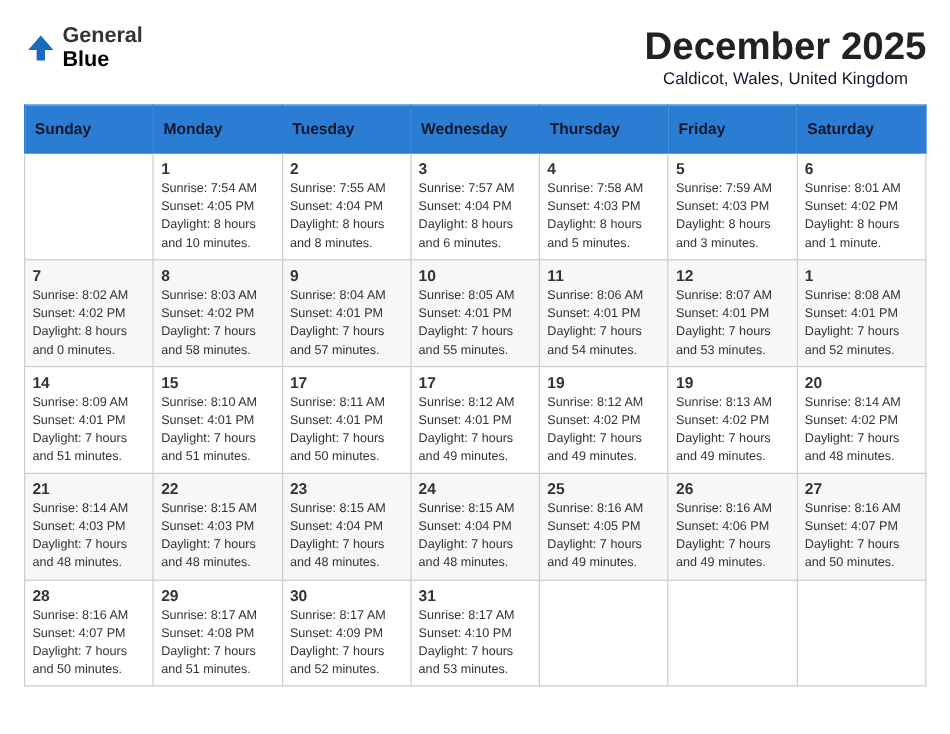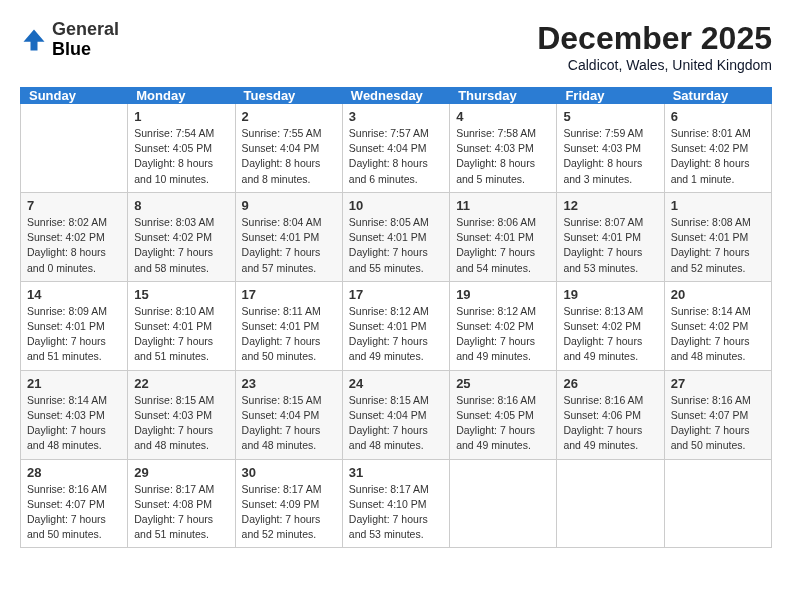--- a/index.html
+++ b/index.html
@@ -26,41 +26,41 @@
       font-weight: bold;
       line-height: 1.1;
     }
     .logo-general { color: #333; }
     .logo-blue { color: #000000; }
     .logo-icon {
       width: 28px;
       height: 28px;
     }
     .title-block {
-      text-align: right;
+      text-align: center;
     }
     .calendar-title {
       font-size: 32px;
       font-weight: bold;
       color: #222;
     }
     .calendar-subtitle {
       font-size: 14px;
       color: #0f172a;
     }
     table {
       width: 100%;
       border-collapse: collapse;
       font-size: 11px;
     }
     thead tr th {
       background-color: #2b7cd3;
-      color: #ffffff;
+      color: #0f172a;
       text-align: left;
-      padding: 0 8px;
+      padding: 12px 8px;
       font-size: 13px;
       font-weight: bold;
       border: 1px solid #2b7cd3;
     }
     tbody tr td {
       vertical-align: top;
       border: 1px solid #ccc;
       padding: 5px 6px;
       width: 14.28%;
       min-height: 80px;

